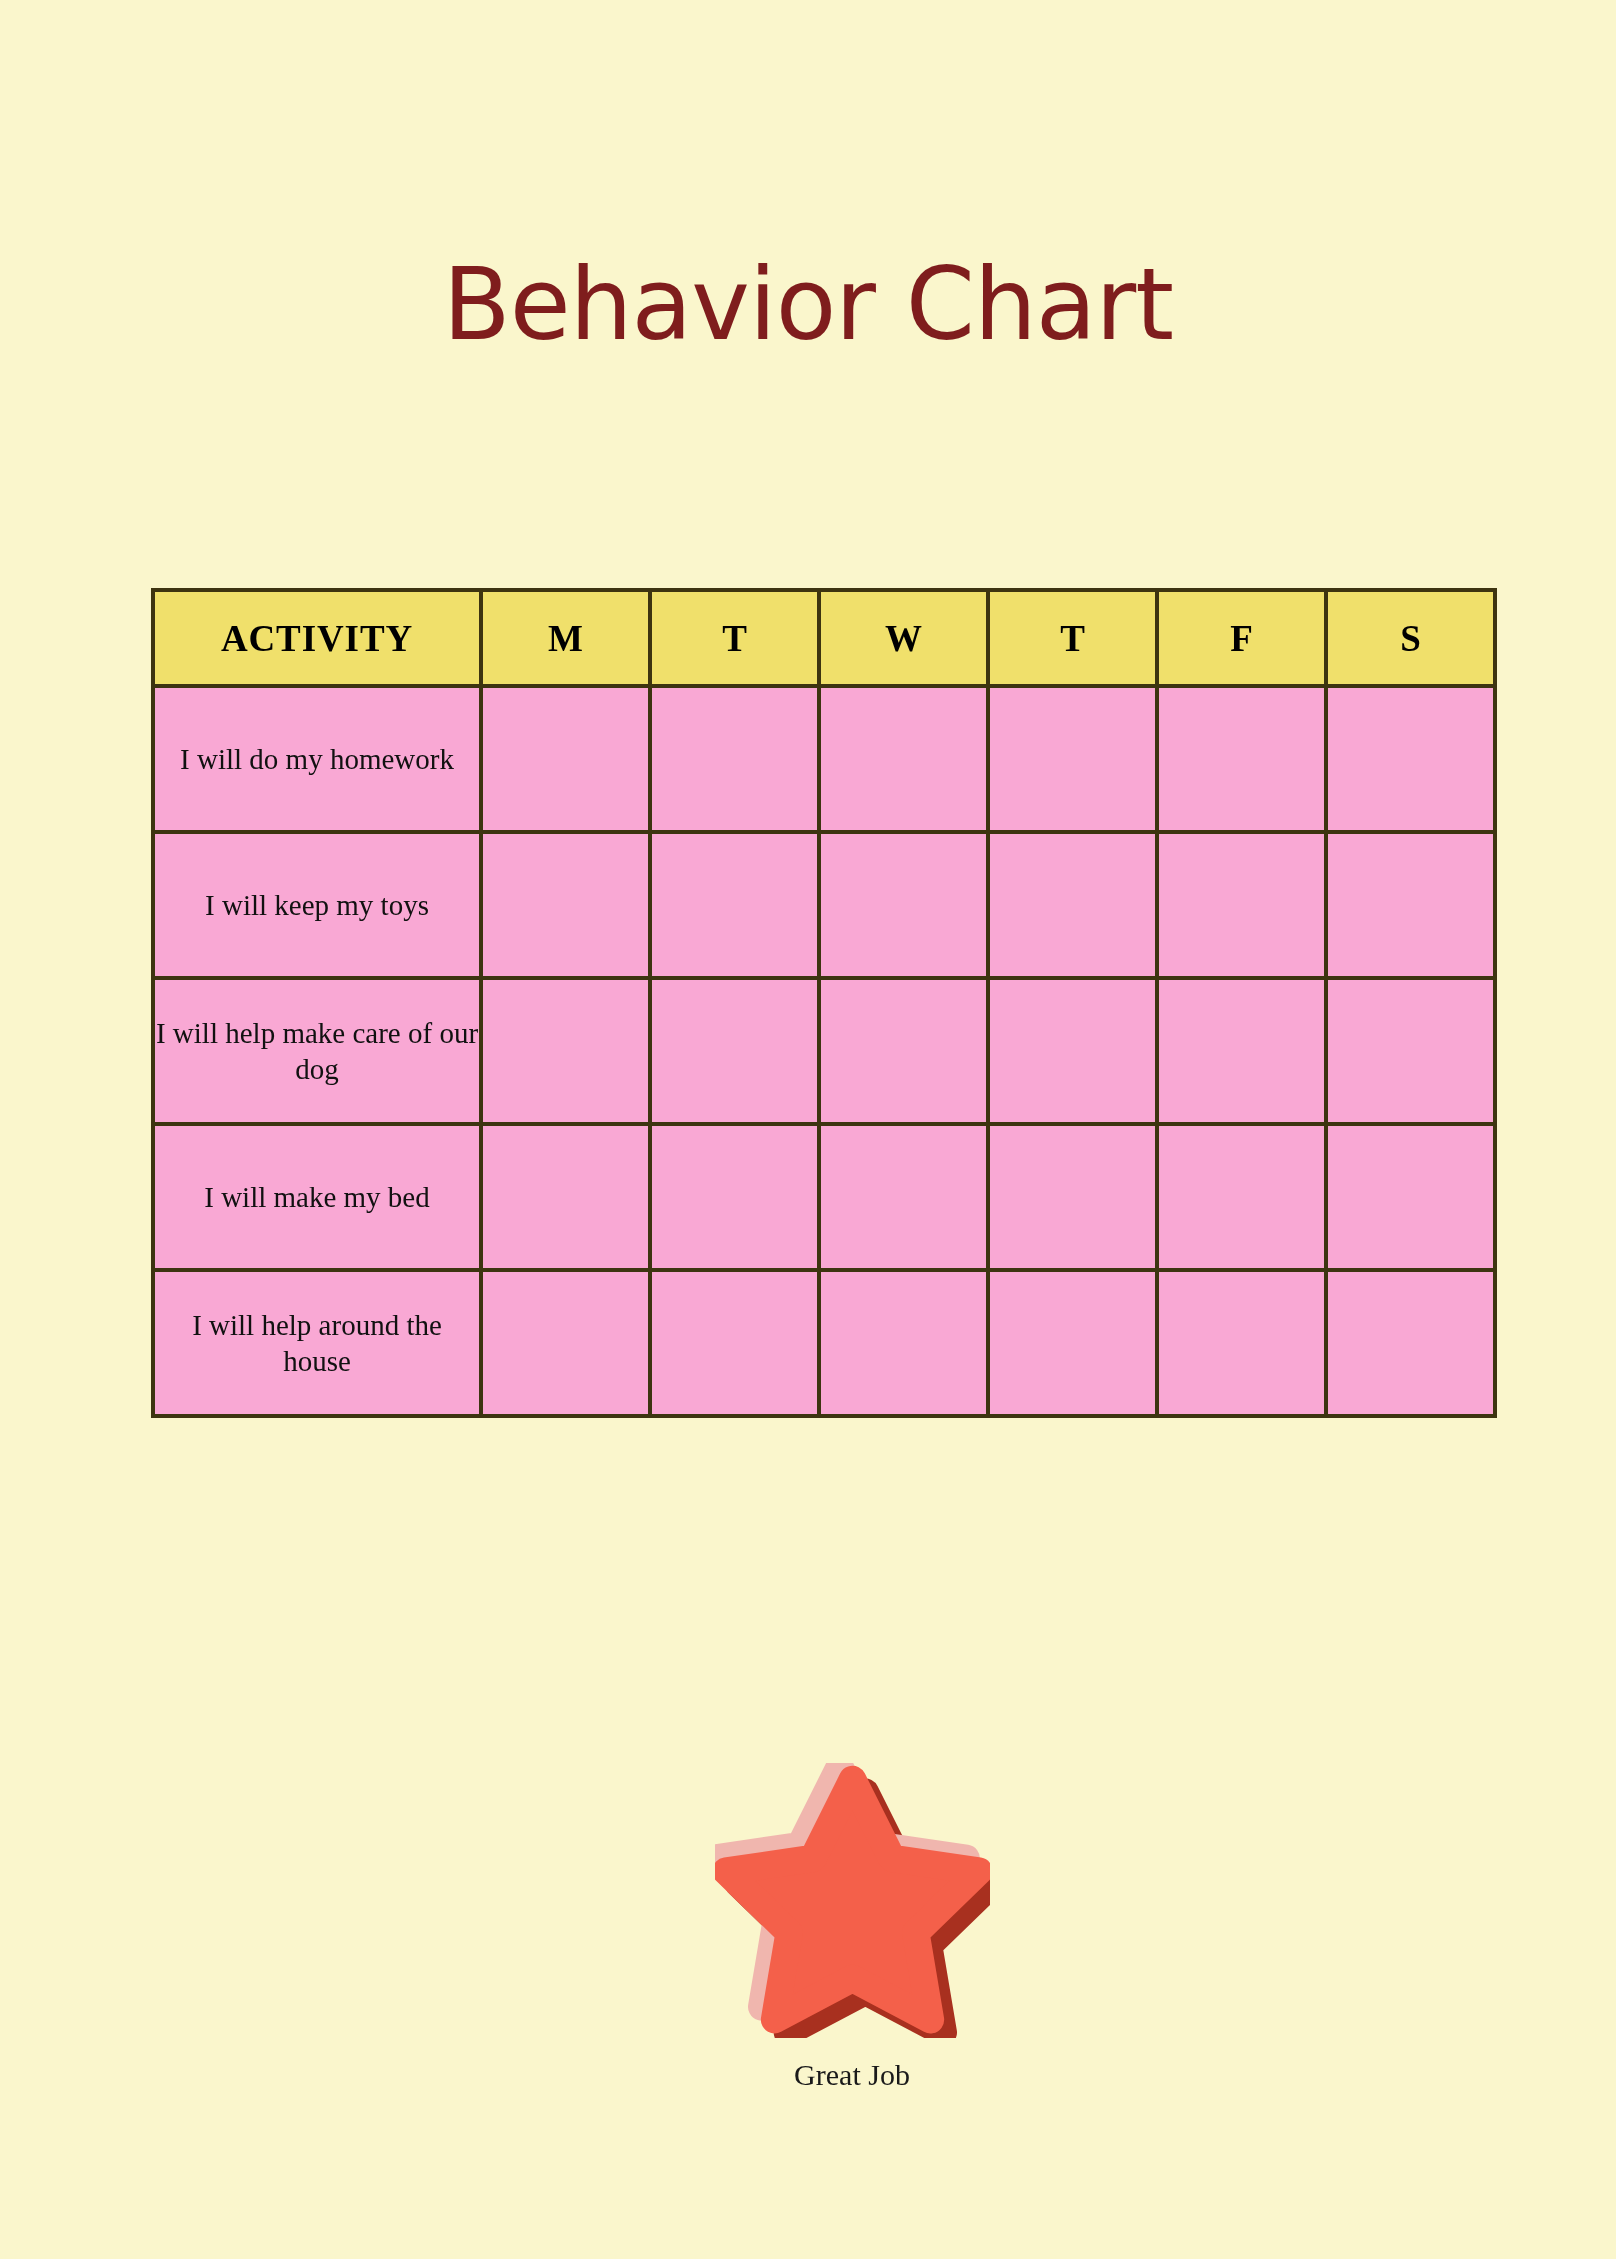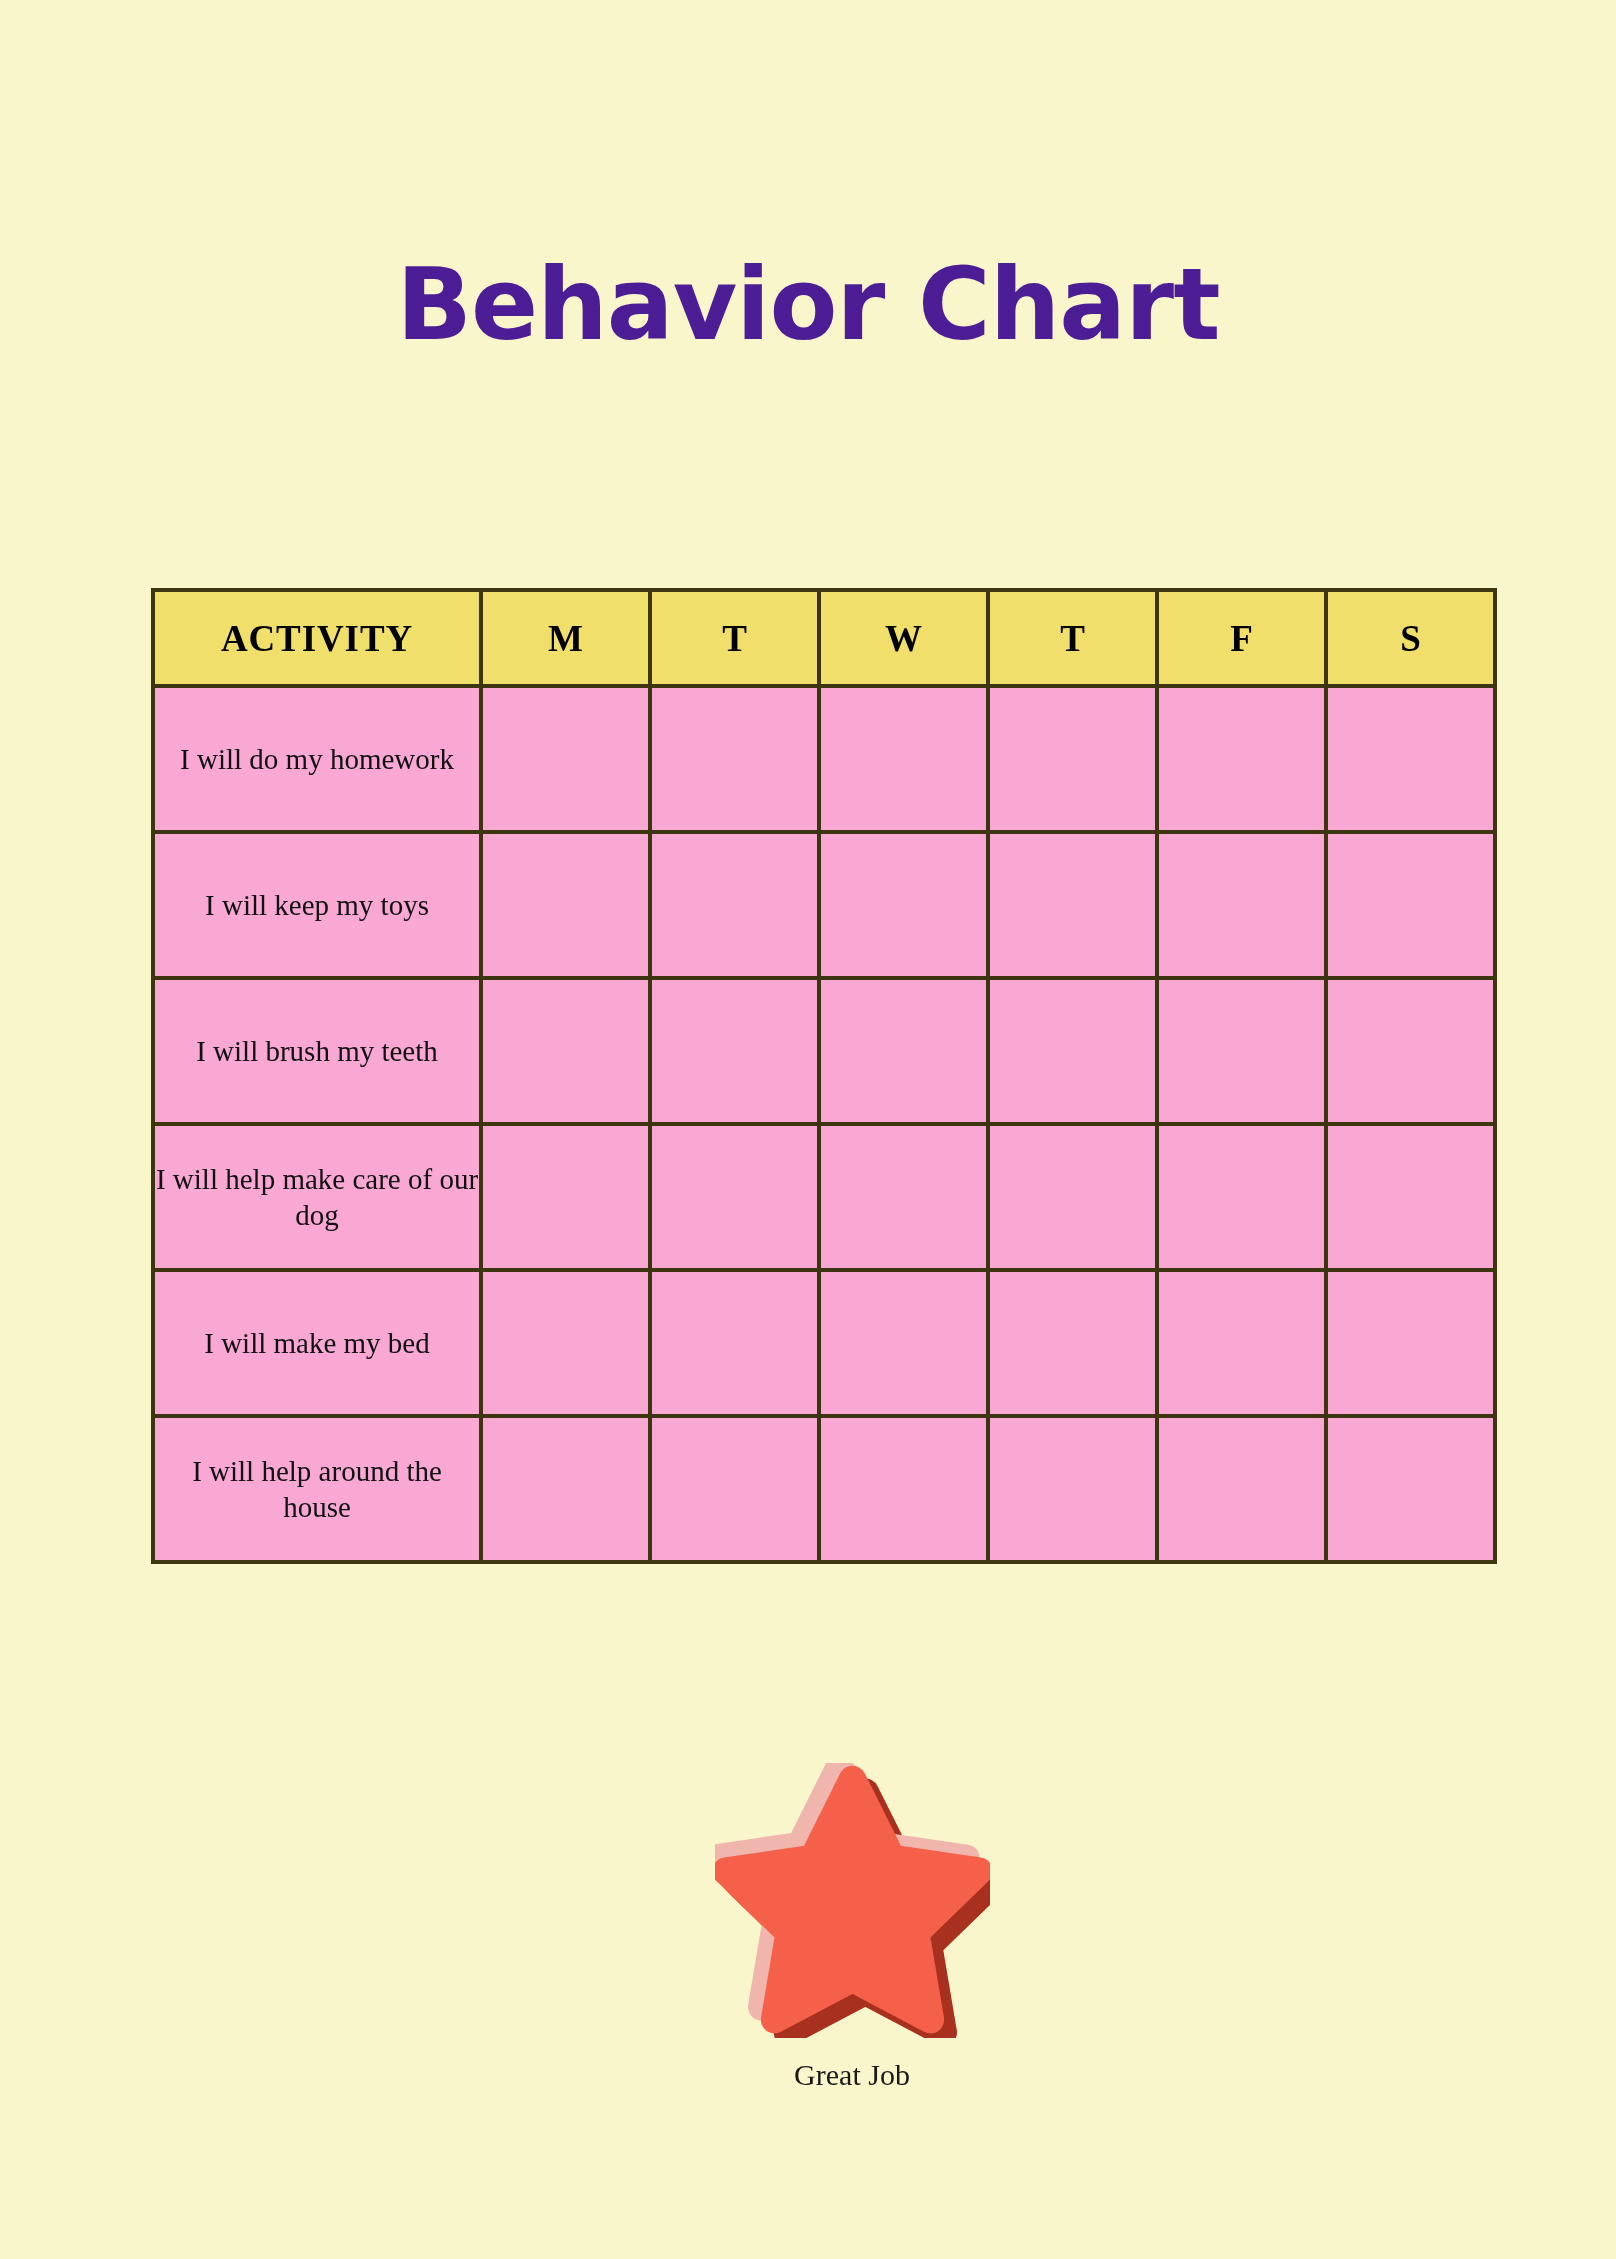--- a/index.html
+++ b/index.html
@@ -16,24 +16,24 @@
   }
 
   
   .page-title {
     position: absolute;
     top: 255px;
     left: 0;
     width: 1616px;
     text-align: center;
     font-family: "DejaVu Sans", sans-serif;
-    font-weight: 700;
+    font-weight: 400;
     font-size: 99px;
     letter-spacing: -0.9px;
-    color: #4c1d95;
+    color: #7f1d1d;
     line-height: 1.0;
   }
 
   
   .chart-table-wrap {
     position: absolute;
     left: 151px;
     top: 588px;
     width: 1317px;
   }
@@ -148,29 +148,20 @@
         <tr>
           <td class="activity-cell">I will keep my toys</td>
           <td class="day-cell"></td>
           <td class="day-cell"></td>
           <td class="day-cell"></td>
           <td class="day-cell"></td>
           <td class="day-cell"></td>
           <td class="day-cell"></td>
         </tr>
         <tr>
-          <td class="activity-cell">I will brush my teeth</td>
-          <td class="day-cell"></td>
-          <td class="day-cell"></td>
-          <td class="day-cell"></td>
-          <td class="day-cell"></td>
-          <td class="day-cell"></td>
-          <td class="day-cell"></td>
-        </tr>
-        <tr>
           <td class="activity-cell">I will help make care of our dog</td>
           <td class="day-cell"></td>
           <td class="day-cell"></td>
           <td class="day-cell"></td>
           <td class="day-cell"></td>
           <td class="day-cell"></td>
           <td class="day-cell"></td>
         </tr>
         <tr>
           <td class="activity-cell">I will make my bed</td>

